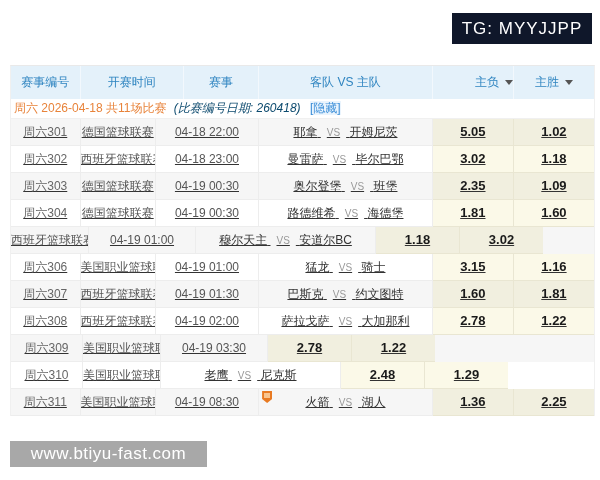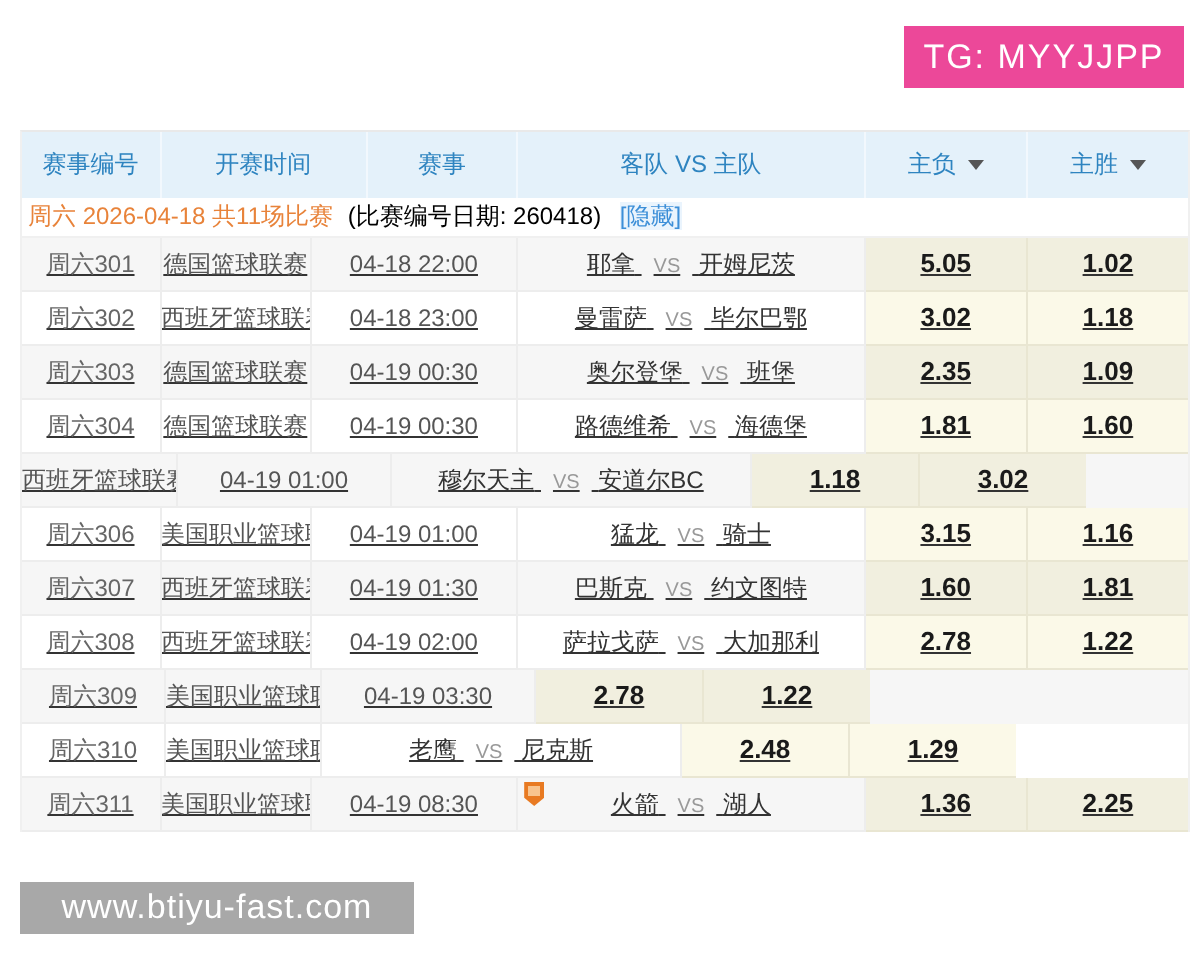--- a/index.html
+++ b/index.html
@@ -5,21 +5,21 @@
   html,body{margin:0;padding:0;}
   body{
     width:600px;height:480px;overflow:hidden;background:#ffffff;position:relative;
     font-family:"Liberation Sans","DejaVu Sans",sans-serif;color:#333;
   }
   .page{position:absolute;inset:0;background:#fff;}
 
   
   .tg-badge{
     position:absolute;top:13px;right:8px;width:140px;height:31px;
-    background:#ec4899;color:#fff;font-size:17px;line-height:31px;
+    background:#0f172a;color:#fff;font-size:17px;line-height:31px;
     text-align:center;letter-spacing:1px;
   }
   .site-badge{
     position:absolute;top:441px;left:10px;width:197px;height:26px;
     background:#a8a8a8;color:#fff;font-size:17px;line-height:26px;
     padding:0;text-align:center;letter-spacing:.5px;
   }
 
   
   .schedule-table{
@@ -35,29 +35,29 @@
   .th:last-child{border-right:none;}
   .sort-arrow{
     display:inline-block;width:0;height:0;margin-left:6px;vertical-align:middle;
     border-left:4px solid transparent;border-right:4px solid transparent;border-top:5px solid #555;
   }
 
   .c1{width:72px;}
   .c2{width:78px;}
   .c3{width:107px;}
   .c4{width:180px;}
-  .c5{width:84px;}
+  .c5{width:84px;text-align:right;}
   .c6{width:83px;}
 
   .group-row{
     height:19px;line-height:19px;background:#fff;padding-left:3px;
     border-bottom:1px solid #f0f0f0;white-space:nowrap;font-size:12px;
   }
   .g-orange{color:#e8833a;}
-  .g-dark{color:#000000;margin-left:4px;}
+  .g-dark{color:#0c4a6e;margin-left:4px;font-style:italic;}
   .g-link{color:#3d8fd8;margin-left:6px;background:#eaf4fd;text-decoration:none;cursor:pointer;}
 
   .tr{display:flex;height:27px;align-items:stretch;background:#fff;text-decoration:underline;}
   .tr:nth-child(odd){background:#f6f6f6;}
   .td{
     box-sizing:border-box;text-align:center;line-height:26px;height:27px;
     border-right:1px solid #ededed;border-bottom:1px solid #ededed;
     white-space:nowrap;overflow:hidden;color:#555;
   }
   .td.c1{color:#666;}

